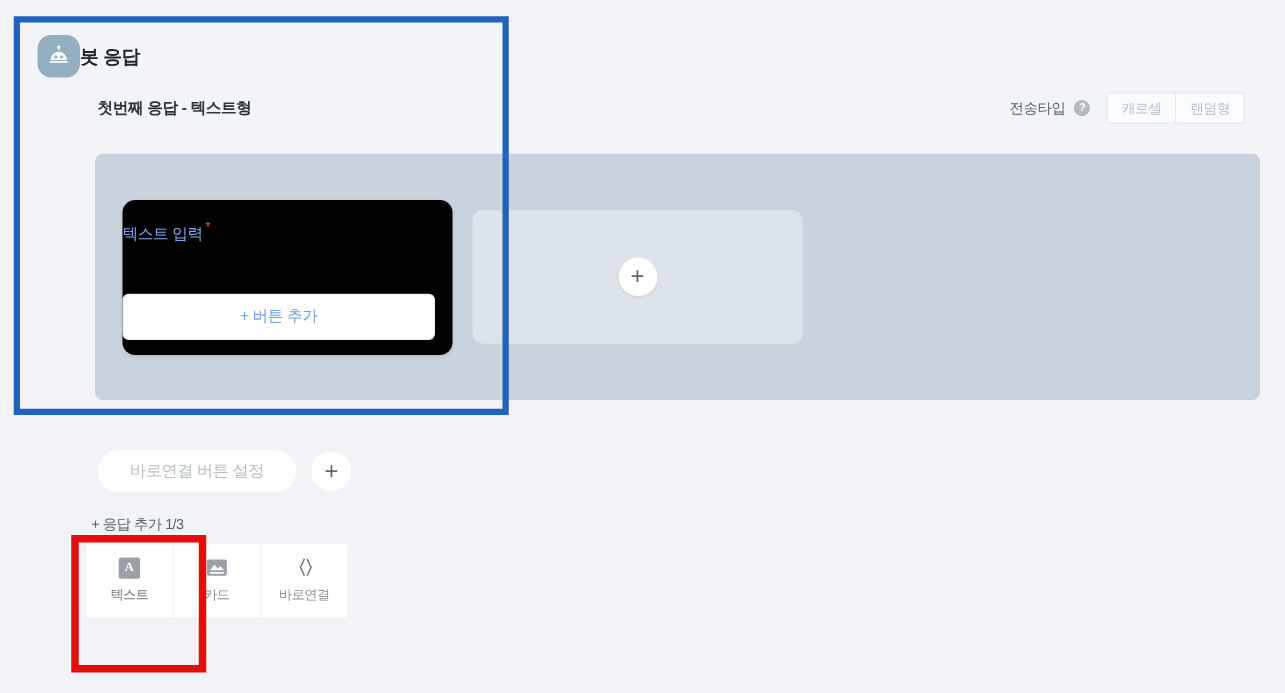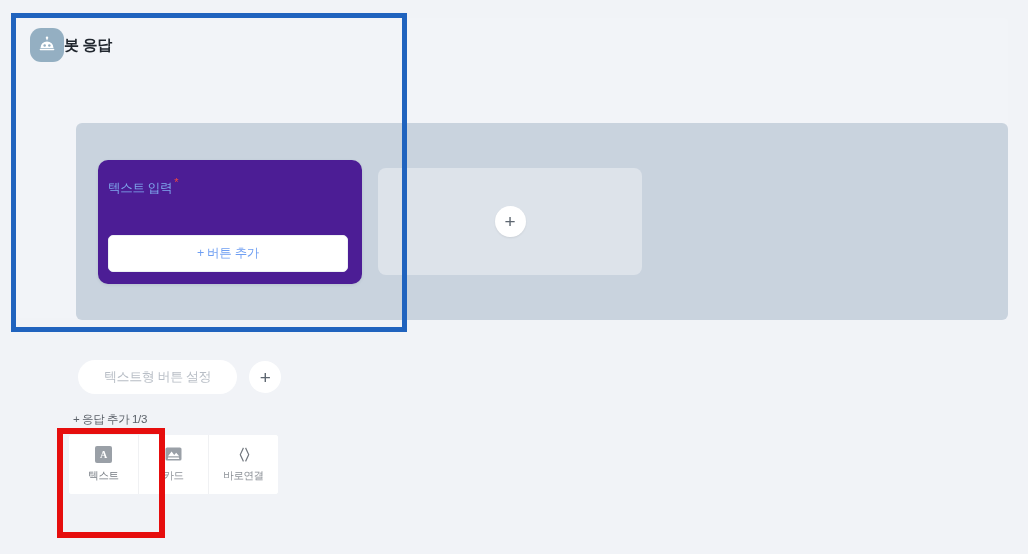--- a/index.html
+++ b/index.html
@@ -134,25 +134,25 @@
     display: flex;
     align-items: center;
     padding-left: 22px;
     gap: 16px;
     box-sizing: border-box;
   }
   
   .bubble {
     width: 264px;
     height: 124px;
-    background: #4c1d95;
+    background: #000000;
     border-radius: 10px;
     box-shadow: 0 1px 3px rgba(60,70,90,0.12);
     box-sizing: border-box;
-    padding: 16px 14px 12px 10px;
+    padding: 16px 14px 12px 0;
     display: flex;
     flex-direction: column;
     justify-content: space-between;
   }
   .bubble-label {
     font-size: 12.5px;
     color: #7fa9ee;
     letter-spacing: -0.3px;
   }
   .req-star {
@@ -311,39 +311,51 @@
         <rect x="11.4" y="4" width="1.2" height="2.2" fill="#ffffff"></rect>
         <path d="M4.2 15.5 A7.8 7.8 0 0 1 19.8 15.5 Z" fill="#ffffff"></path>
         <circle cx="9.2" cy="12.6" r="1.5" fill="#94afc2"></circle>
         <circle cx="14.8" cy="12.6" r="1.5" fill="#94afc2"></circle>
         <rect x="3.2" y="16.6" width="17.6" height="1.7" rx="0.8" fill="#ffffff"></rect>
       </svg>
     </div>
     <div class="card-title">봇 응답</div>
   </div>
 
+  <div class="sub-row">
+    <div class="sub-title">첫번째 응답 - 텍스트형</div>
+
+    <div class="send-type-group">
+      <span class="send-type-label">전송타입</span>
+      <span class="help-icon">?</span>
+      <span class="seg-btns">
+        <button class="seg-btn">캐로셀</button>
+        <button class="seg-btn">랜덤형</button>
+      </span>
+    </div>
+  </div>
 
   <div class="stage">
 
     <div class="bubble">
       <div>
         <span class="bubble-label">텍스트 입력</span><span class="req-star">*</span>
       </div>
       <button class="add-button-btn">+ 버튼 추가</button>
     </div>
 
     <div class="slot">
       <div class="slot-plus">+</div>
     </div>
 
   </div>
 </div>
 
 <div class="quick-row">
-  <button class="quick-pill">텍스트형 버튼 설정</button>
+  <button class="quick-pill">바로연결 버튼 설정</button>
   <div class="quick-plus">+</div>
 </div>
 
 <div class="add-section">
   <div class="add-section-label">+ 응답 추가 1/3</div>
 
   <div class="type-bar">
 
     <div class="type-item active">
       <span class="ticon">

